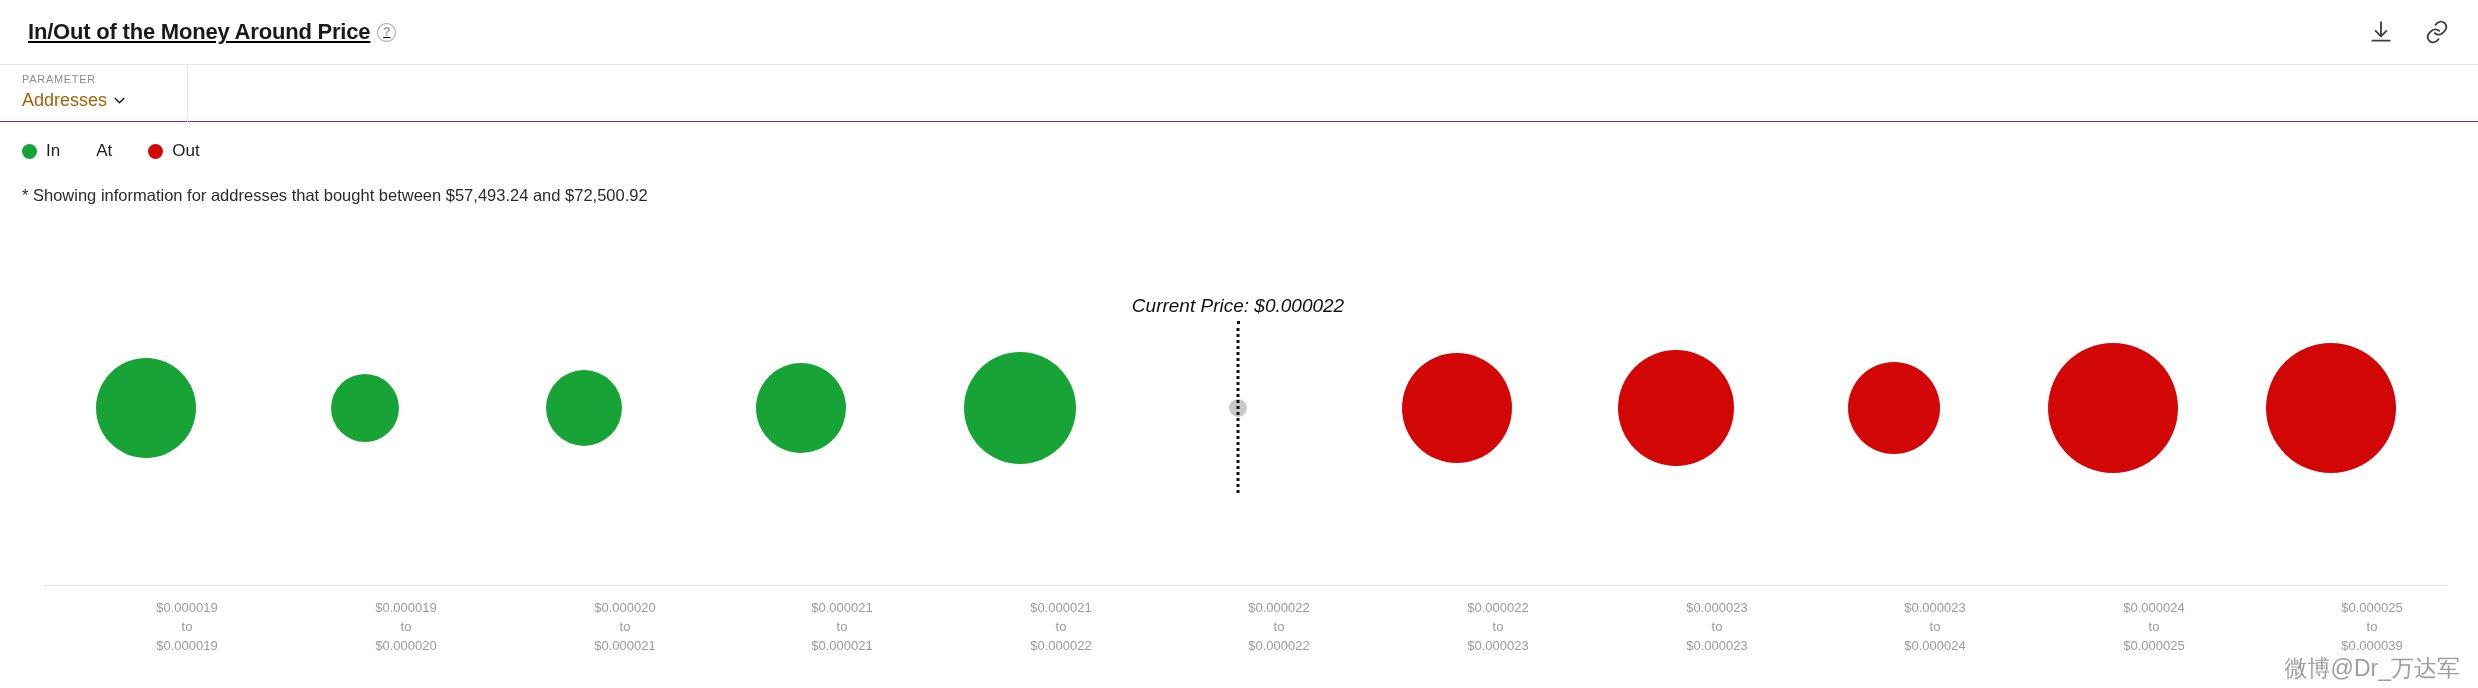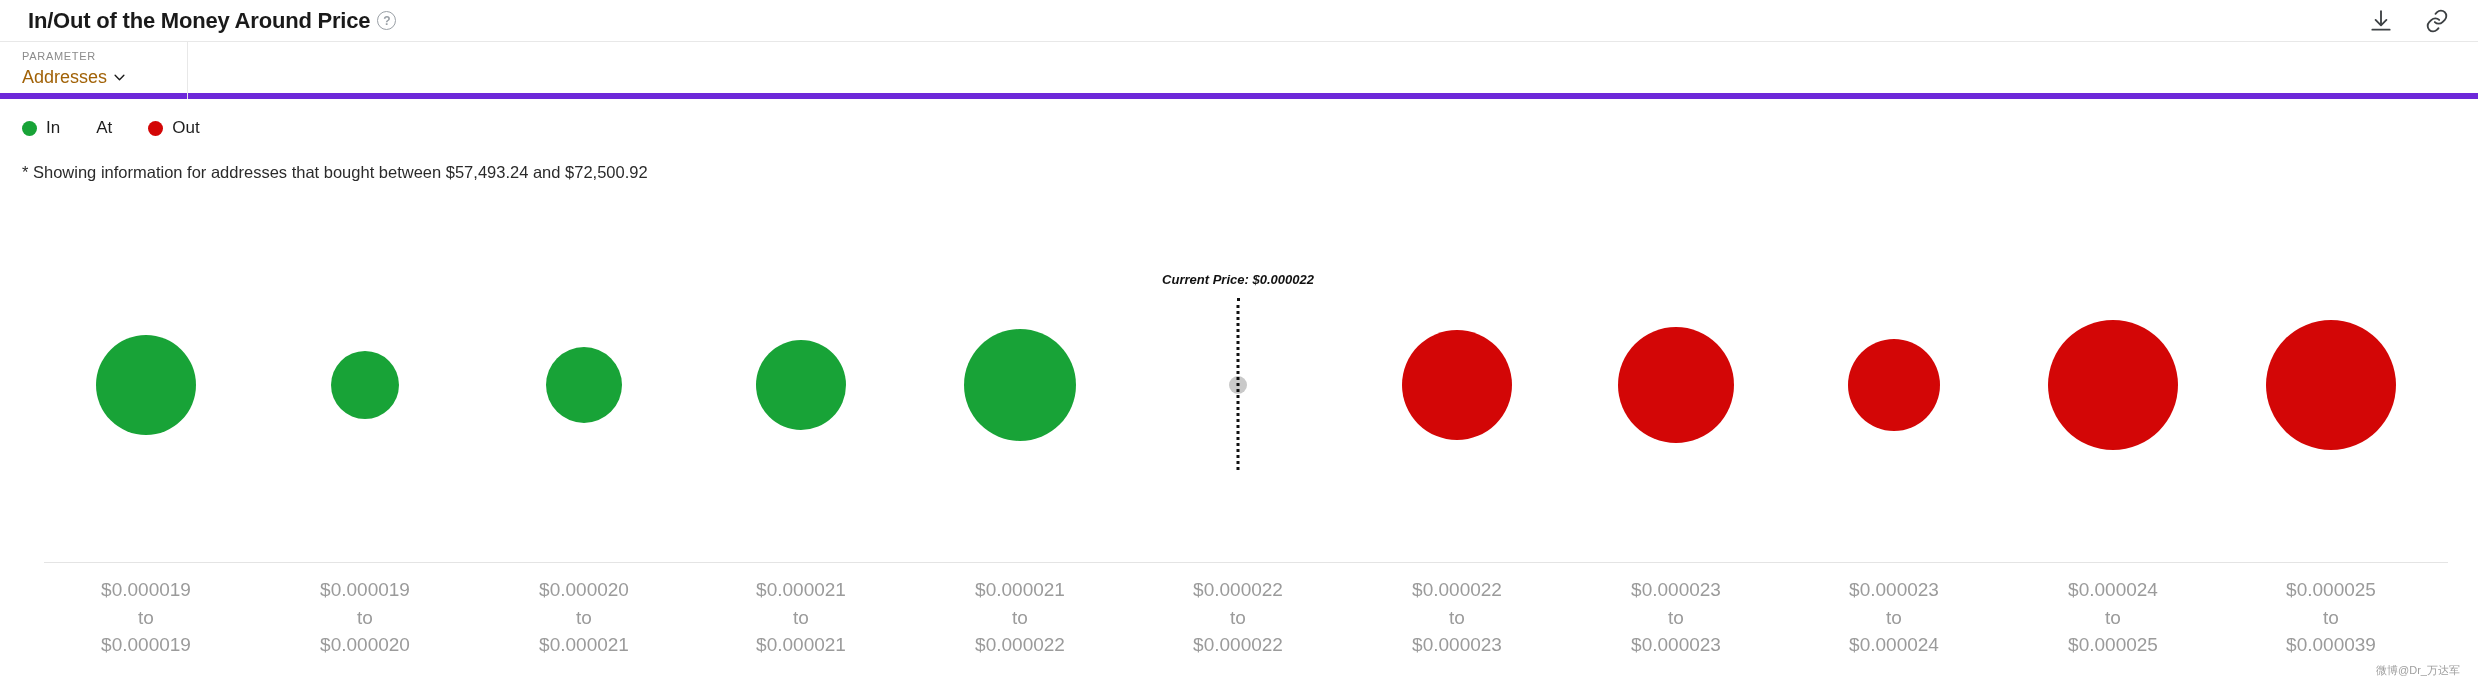--- a/index.html
+++ b/index.html
@@ -8,25 +8,26 @@
     width: 2478px; height: 688px;
     background: #ffffff;
     font-family: "Liberation Sans", sans-serif;
     overflow: hidden;
   }
   .page { position: relative; width: 2478px; height: 688px; background: #fff; }
 
   
   .header {
     position: relative;
-    height: 42px;
+    height: 65px;
     border-bottom: 1px solid #e8e8e8;
     display: flex;
     align-items: center;
     padding: 0 28px;
+    text-decoration: underline;
   }
   .title {
     font-size: 22px;
     font-weight: bold;
     color: #1a1a1a;
     letter-spacing: -0.2px;
   }
   .info-icon {
     display: inline-flex;
     align-items: center;
@@ -46,21 +47,21 @@
     display: flex;
     align-items: center;
     gap: 30px;
   }
   .hicon { width: 26px; height: 26px; color: #3c4043; cursor: pointer; display:block;}
 
   
   .param-bar {
     position: relative;
     height: 57px;
-    border-bottom: 6px solid #6d28d9;
+    border-bottom: 1px solid #6d28d9;
   }
   .param-box {
     position: absolute;
     left: 0; top: 0;
     width: 188px;
     height: 57px;
     border-right: 1px solid #e8e8e8;
     padding: 8px 22px 0 22px;
   }
   .param-label {
@@ -135,40 +136,40 @@
   }
   .cur-line {
     position: absolute;
     width: 0;
     border-left: 3px dotted #111;
     transform: translateX(-50%);
   }
   .cur-label {
     position: absolute;
     transform: translateX(-50%);
-    font-size: 13px;
+    font-size: 19px;
     font-style: italic;
     color: #111;
     white-space: nowrap;
-    font-weight: bold;
   }
   .tick {
     position: absolute;
     transform: translateX(-50%);
     text-align: center;
-    font-size: 19px;
+    font-size: 13px;
     color: #9b9b9b;
     line-height: 1.45;
     white-space: nowrap;
+    margin-left: 41px;
   }
   .watermark {
     position: absolute;
     right: 18px;
-    bottom: 10px;
-    font-size: 11px;
+    bottom: 4px;
+    font-size: 23px;
     color: #8d8d8d;
     opacity: .85;
     text-align: center;
   }
 </style>
 </head>
 <body>
 
 <div class="page">
 

